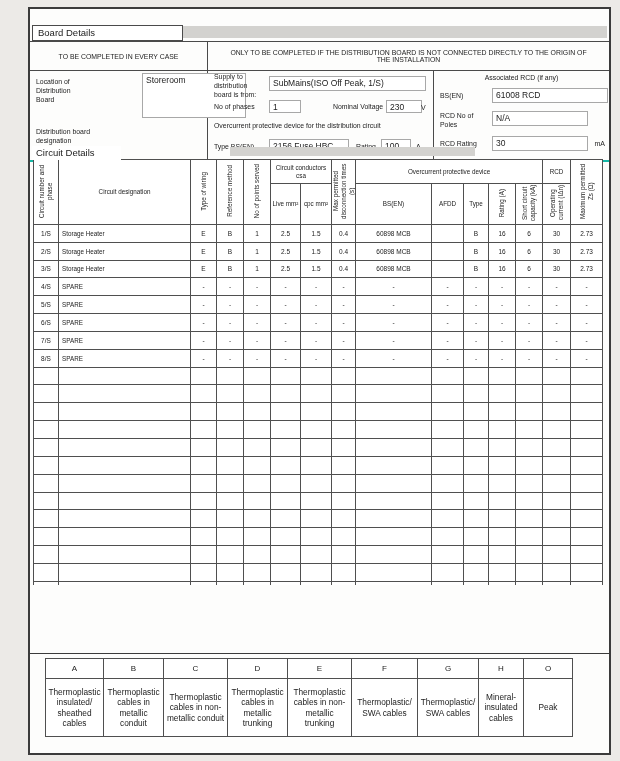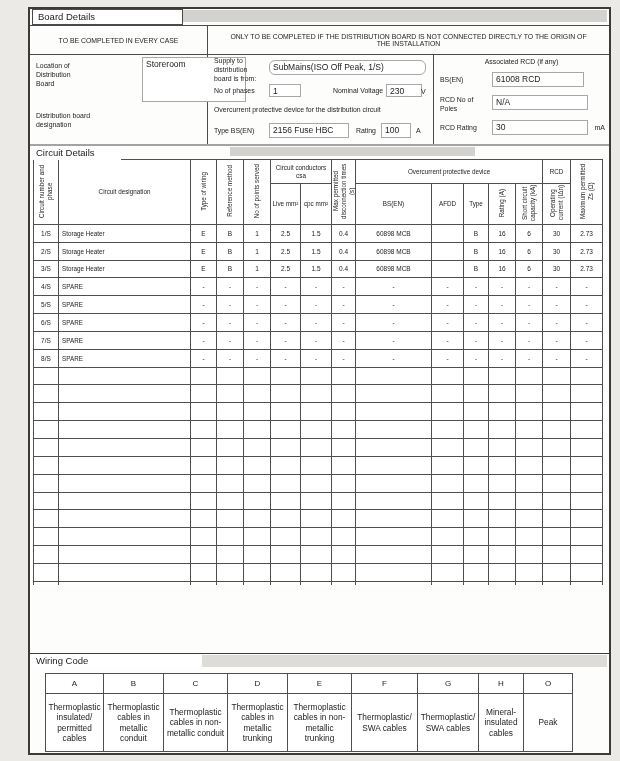--- a/index.html
+++ b/index.html
@@ -15,21 +15,21 @@
   }
   
   .sec-bar { position:relative; width:100%; }
   .sec-strip { position:absolute; top:1px; height:12px; background:#d3d2cf; }
   .sec-label {
     position:absolute; left:2px; top:0; background:#fff;
     font-size:9.5px; padding:1px 26px 2px 5px; white-space:nowrap;
   }
   .boxed { border:1.5px solid #4a4a4a; }
   
-  #board { position:absolute; left:0; top:0; width:100%; height:137px; border-bottom:2px solid #a3a3a3; box-sizing:border-box; }
+  #board { position:absolute; left:0; top:16px; width:100%; height:137px; border-bottom:2px solid #14b8a6; box-sizing:border-box; }
   #board .sec-bar { height:16px; }
   .bd-content { position:absolute; left:0; top:16px; right:0; bottom:0; border-top:1.5px solid #4a4a4a; }
   .bd-hrow { position:absolute; left:0; top:0; right:0; height:28px; border-bottom:1px solid #4a4a4a; }
   .bd-hleft { position:absolute; left:0; top:0; width:177px; height:100%; border-right:1px solid #4a4a4a;
               display:flex; align-items:center; justify-content:center; font-size:6.9px; text-align:center; }
   .bd-hright { position:absolute; left:178px; right:0; top:0; height:100%;
                display:flex; align-items:center; justify-content:center; font-size:6.9px; text-align:center; padding:0 18px; box-sizing:border-box; }
   .bd-fields { position:absolute; left:0; top:28px; right:0; bottom:0; }
   .bd-left { position:absolute; left:0; top:0; width:177px; bottom:0; border-right:1px solid #4a4a4a; }
   .bd-right { position:absolute; left:178px; right:0; top:0; bottom:0; }
@@ -77,38 +77,38 @@
 
         <div class="bd-left">
           <div class="flabel" style="left:6px; top:8px; width:54px;">Location of Distribution Board</div>
           <div class="fbox" style="left:64px; top:3px; width:104px; height:45px;margin-left:48px;">Storeroom</div>
           <div class="flabel" style="left:6px; top:58px; width:54px;">Distribution board designation</div>
         </div>
 
         <div class="bd-right">
           <div class="bd-supply">
             <div class="flabel" style="left:6px; top:3px; width:50px;">Supply to distribution board is from:</div>
-            <div class="fbox" style="left:61px; top:6px; width:157px; height:15px;border-radius:6px;">SubMains(ISO Off Peak, 1/S)</div>
+            <div class="fbox" style="left:61px; top:6px; width:157px; height:15px;">SubMains(ISO Off Peak, 1/S)</div>
             <div class="flabel" style="left:6px; top:33px;">No of phases</div>
             <div class="fbox" style="left:61px; top:30px; width:32px; height:13px;">1</div>
             <div class="flabel" style="left:125px; top:33px;">Nominal Voltage</div>
             <div class="fbox" style="left:178px; top:30px; width:36px; height:13px;">230</div>
             <div class="funit" style="left:213px; top:34px;">V</div>
             <div class="flabel" style="left:6px; top:52px; width:210px;">Overcurrent protective device for the distribution circuit</div>
             <div class="flabel" style="left:6px; top:73px;">Type BS(EN)</div>
             <div class="fbox" style="left:61px; top:69px; width:80px; height:15px;">2156 Fuse HBC</div>
             <div class="flabel" style="left:148px; top:73px;">Rating</div>
             <div class="fbox" style="left:173px; top:69px; width:30px; height:15px;">100</div>
             <div class="funit" style="left:208px; top:73px;">A</div>
           </div>
 
           <div class="bd-rcd">
             <div class="flabel center-label" style="left:0; right:0; top:4px;">Associated RCD (if any)</div>
             <div class="flabel" style="left:6px; top:22px;">BS(EN)</div>
-            <div class="fbox" style="left:58px; top:18px; width:92px; height:15px;">61008 RCD</div>
+            <div class="fbox" style="left:58px; top:18px; width:116px; height:15px;">61008 RCD</div>
             <div class="flabel" style="left:6px; top:42px; width:42px;">RCD No of Poles</div>
             <div class="fbox" style="left:58px; top:41px; width:96px; height:15px;">N/A</div>
             <div class="flabel" style="left:6px; top:70px;">RCD Rating</div>
             <div class="fbox" style="left:58px; top:66px; width:96px; height:15px;">30</div>
             <div class="funit" style="right:4px; top:70px;">mA</div>
           </div>
         </div>
 
       </div>
     </div>
@@ -568,24 +568,20 @@
             <td></td>
             <td></td>
             <td></td>
             <td></td>
           </tr>
         </tbody>
     </table>
   </div>
 
   <div id="wiring">
-    <div class="sec-bar">
-      <div class="sec-strip" style="left:148px; right:2px; background:#dddcd9;"></div>
-      <div class="sec-label" style="padding-left:4px; width:140px;">Wiring Code</div>
-    </div>
     <table class="wtable">
       <colgroup>
         <col style="width:58px">
           <col style="width:60px">
           <col style="width:64px">
           <col style="width:60px">
         <col style="width:64px">
           <col style="width:66px">
           <col style="width:61px">
           <col style="width:45px">
@@ -597,21 +593,21 @@
             <th>B</th>
             <th>C</th>
             <th>D</th>
             <th>E</th>
             <th>F</th>
             <th>G</th>
             <th>H</th>
             <th>O</th>
           </tr>
         <tr id="wiring-labels">
-            <td>Thermoplastic insulated/ permitted cables</td>
+            <td>Thermoplastic insulated/ sheathed cables</td>
             <td>Thermoplastic cables in metallic conduit</td>
             <td>Thermoplastic cables in non-metallic conduit</td>
             <td>Thermoplastic cables in metallic trunking</td>
             <td>Thermoplastic cables in non-metallic trunking</td>
             <td>Thermoplastic/ SWA cables</td>
             <td>Thermoplastic/ SWA cables</td>
             <td>Mineral-insulated cables</td>
             <td>Peak</td>
           </tr>
       </tbody>

